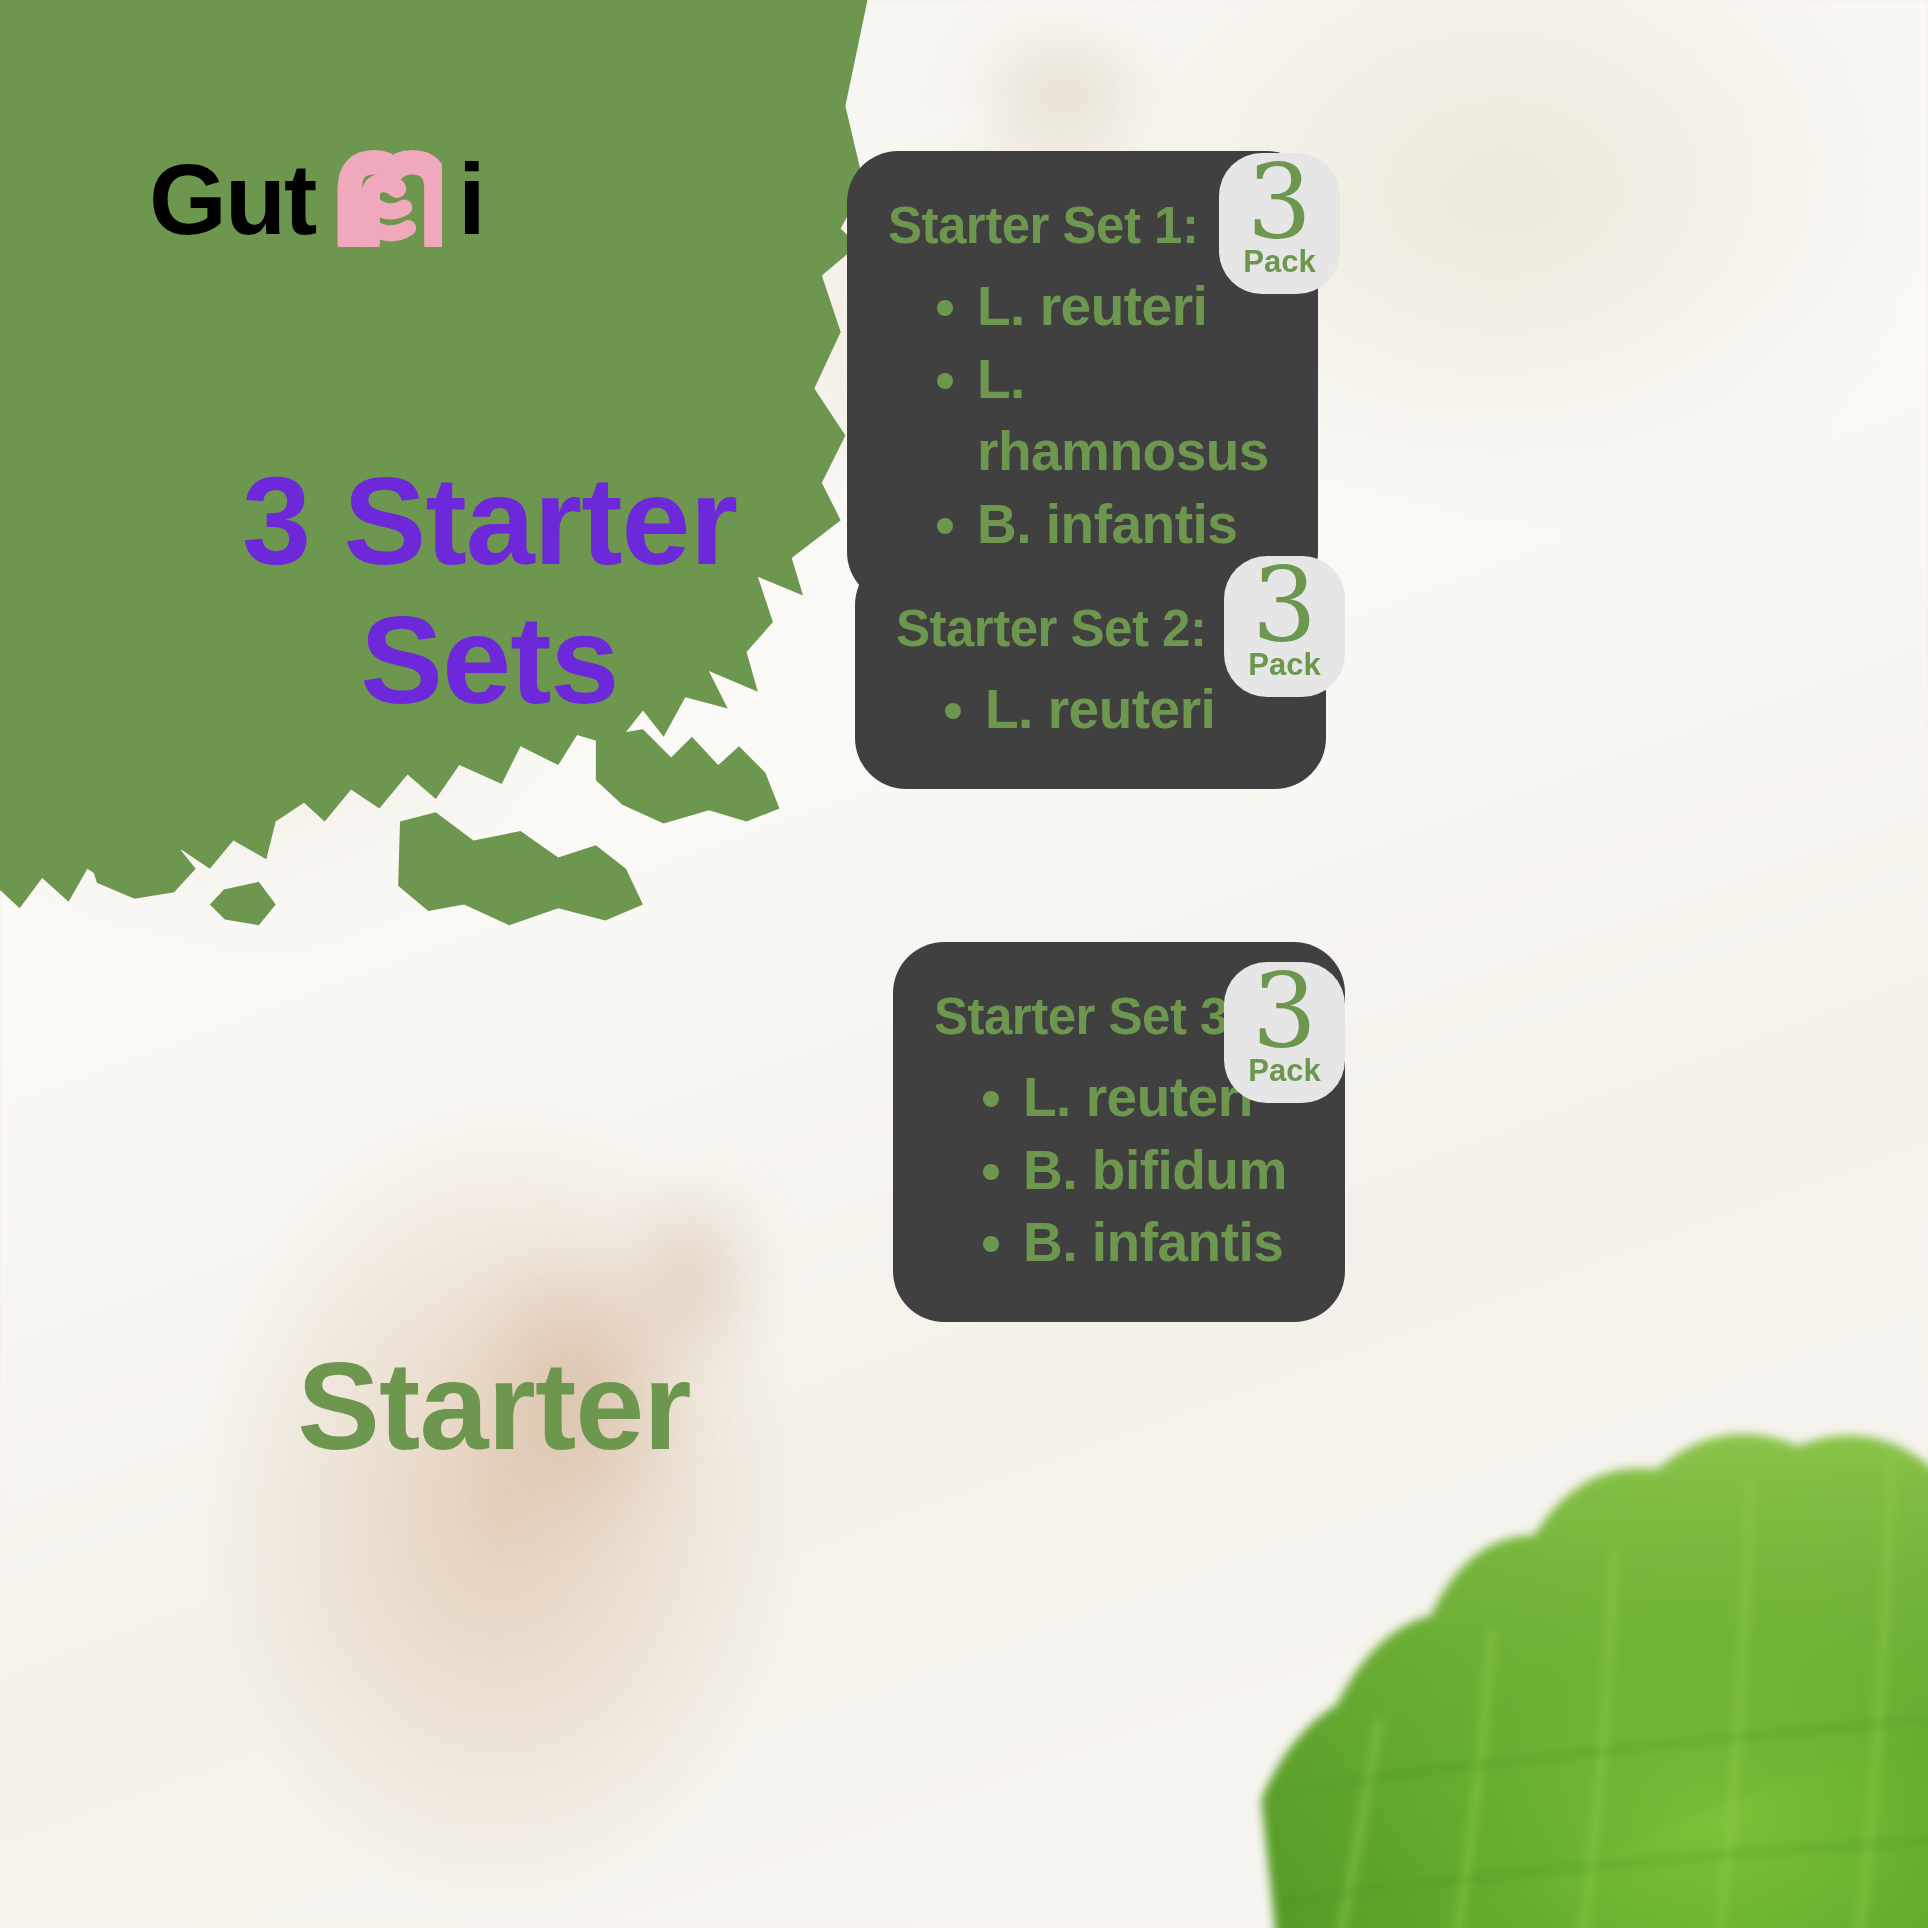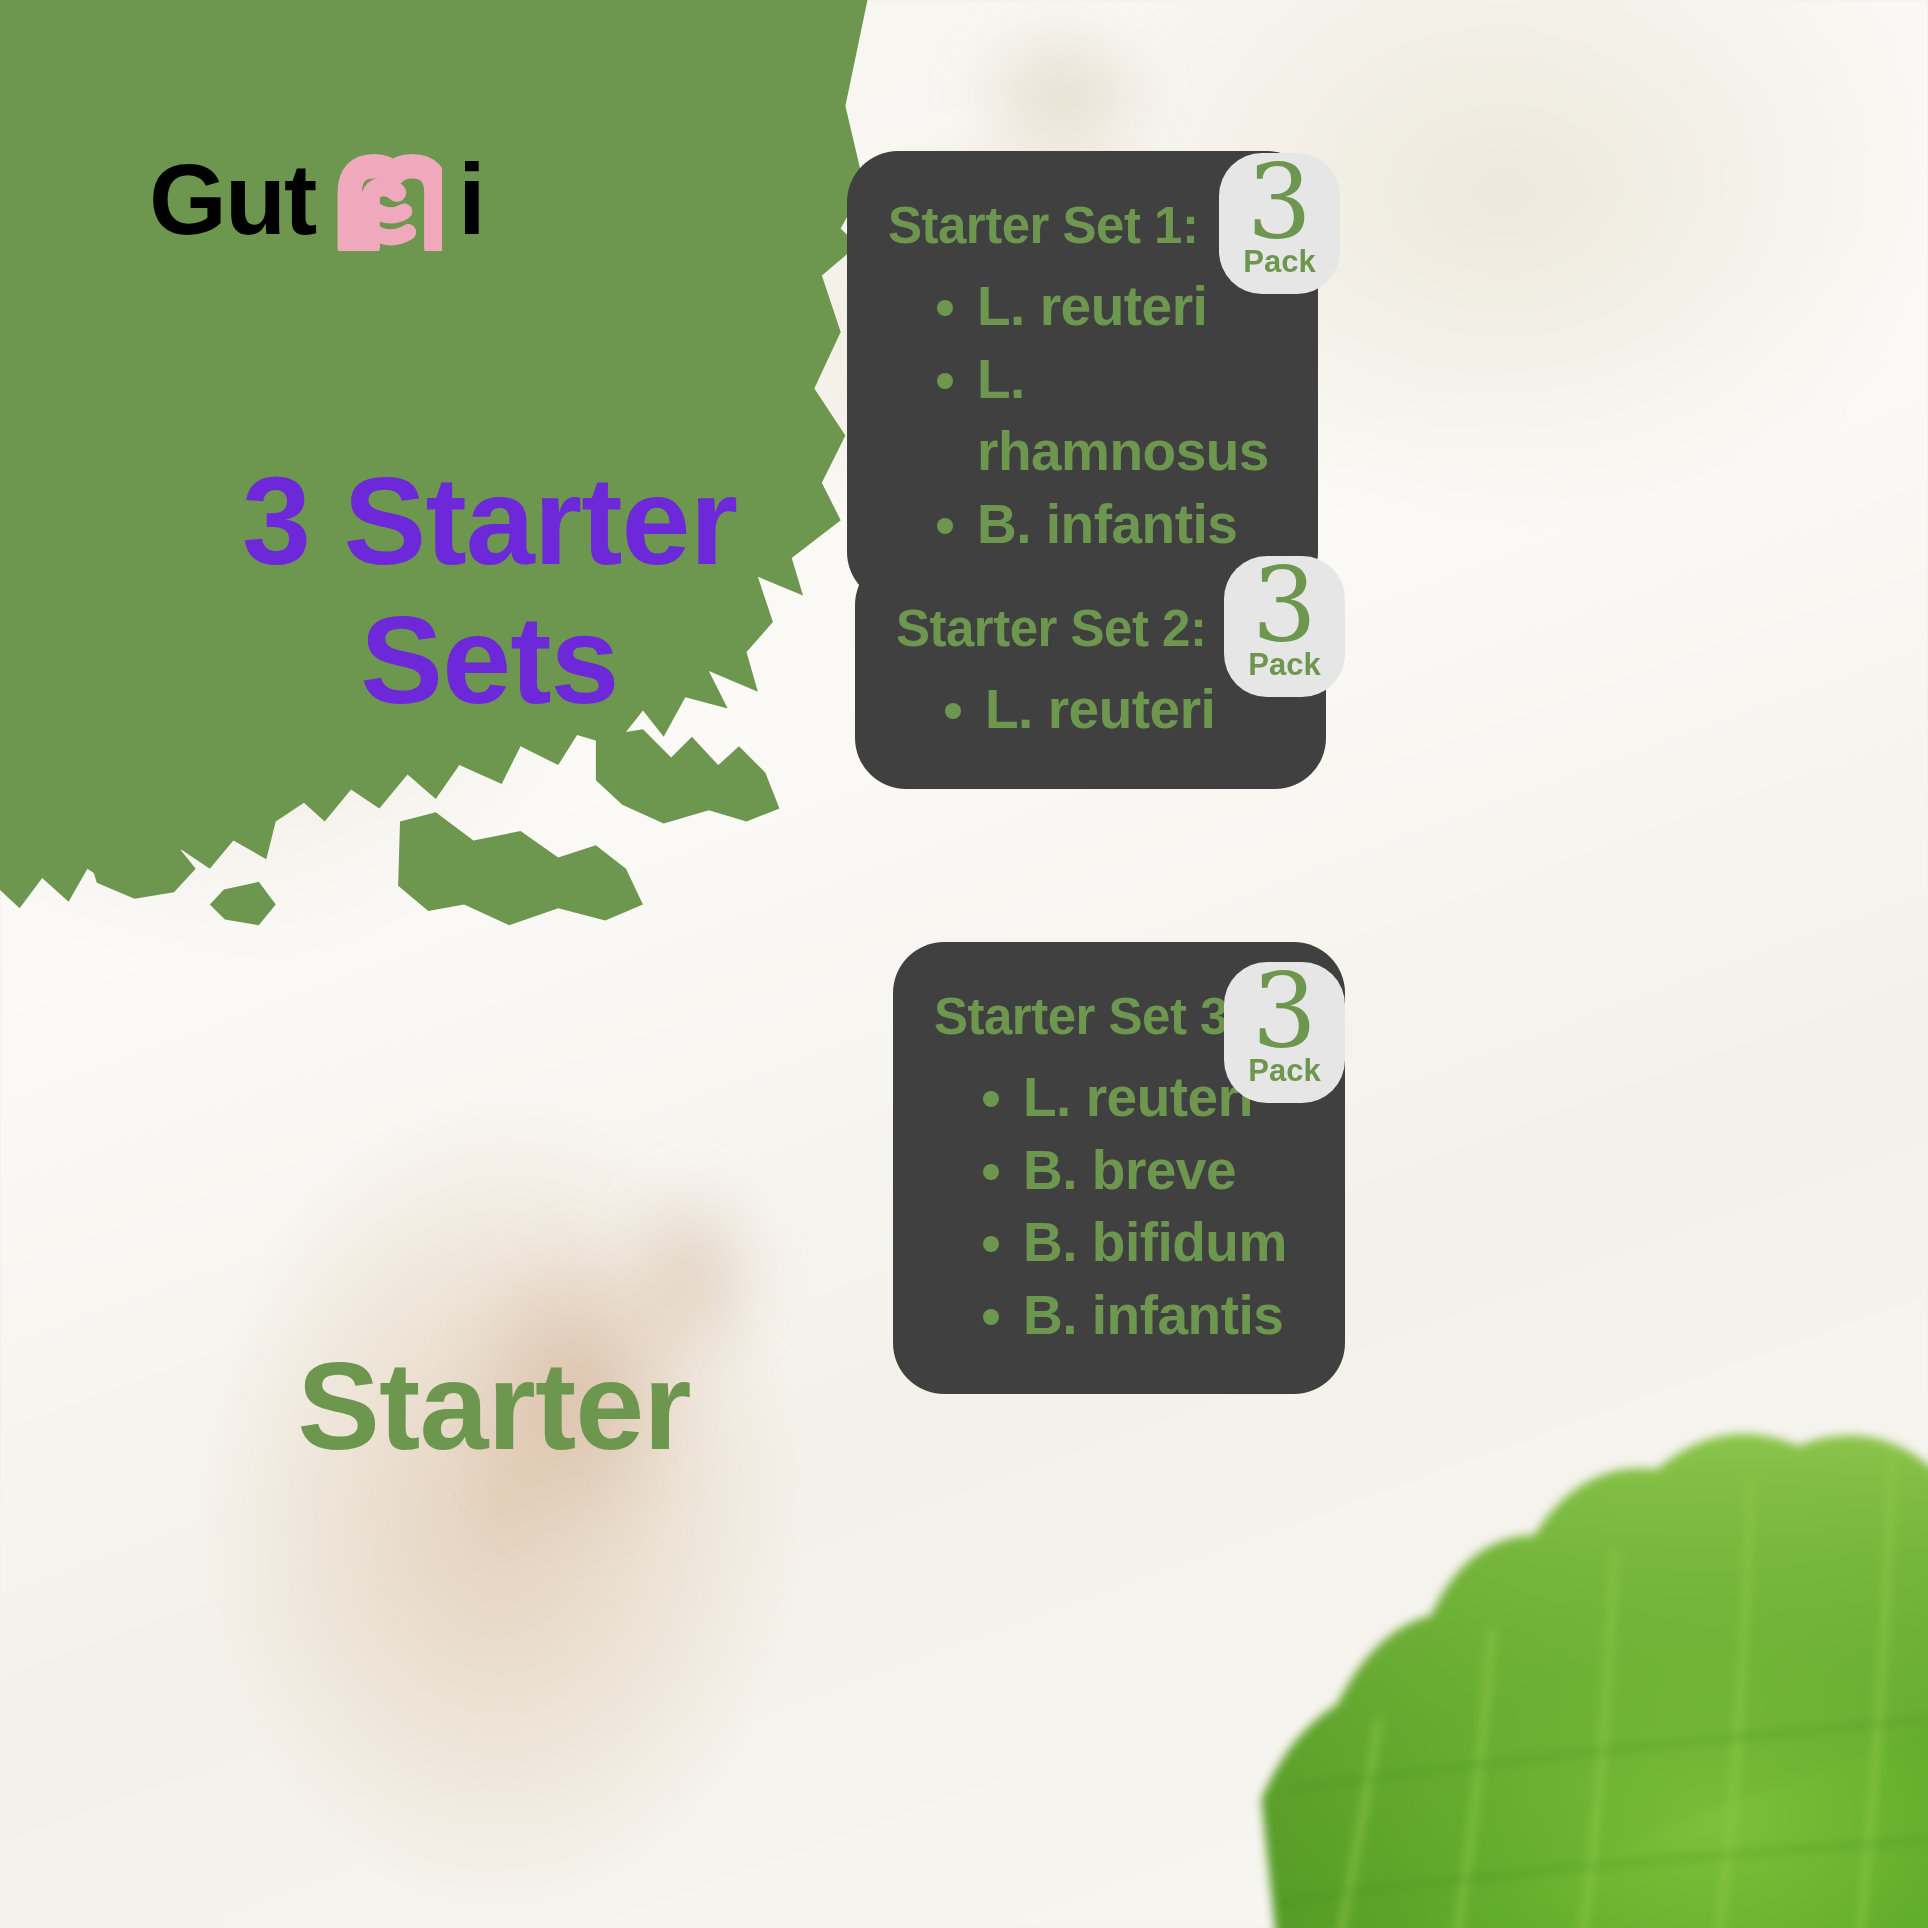--- a/index.html
+++ b/index.html
@@ -37,21 +37,21 @@
   }
 
   
   #paint{
     position:absolute; left:-7.5px; top:-7.5px; width:1008px; height:1064px;
   }
 
   
   #logo{
     position:absolute; left:149px; top:149px;
-    display:flex; align-items:flex-end; gap:12px;
+    display:flex; gap:12px;
   }
   #logo .word{
     font-size:100px; font-weight:700; color:#000; letter-spacing:-1.9px;
     line-height:1;
   }
   #logo .gut-icon{ display:block; margin:0 3.8px -1.9px 3.8px; }
   #logo .tail{
     font-size:100px; font-weight:700; color:#000; letter-spacing:-1.9px;
     line-height:1;
   }
@@ -216,21 +216,20 @@
 </div>
 <div class="badge" id="badge2">
   <span class="num">3</span>
   <span class="lbl">Pack</span>
 </div>
 
 <div class="card" id="card3">
   <div class="head">Starter Set 3:</div>
   <ul>
     <li>L. reuteri</li>
-    <li>B. breve</li>
     <li>B. bifidum</li>
     <li>B. infantis</li>
   </ul>
 </div>
 <div class="badge" id="badge3">
   <span class="num">3</span>
   <span class="lbl">Pack</span>
 </div>
 
 

